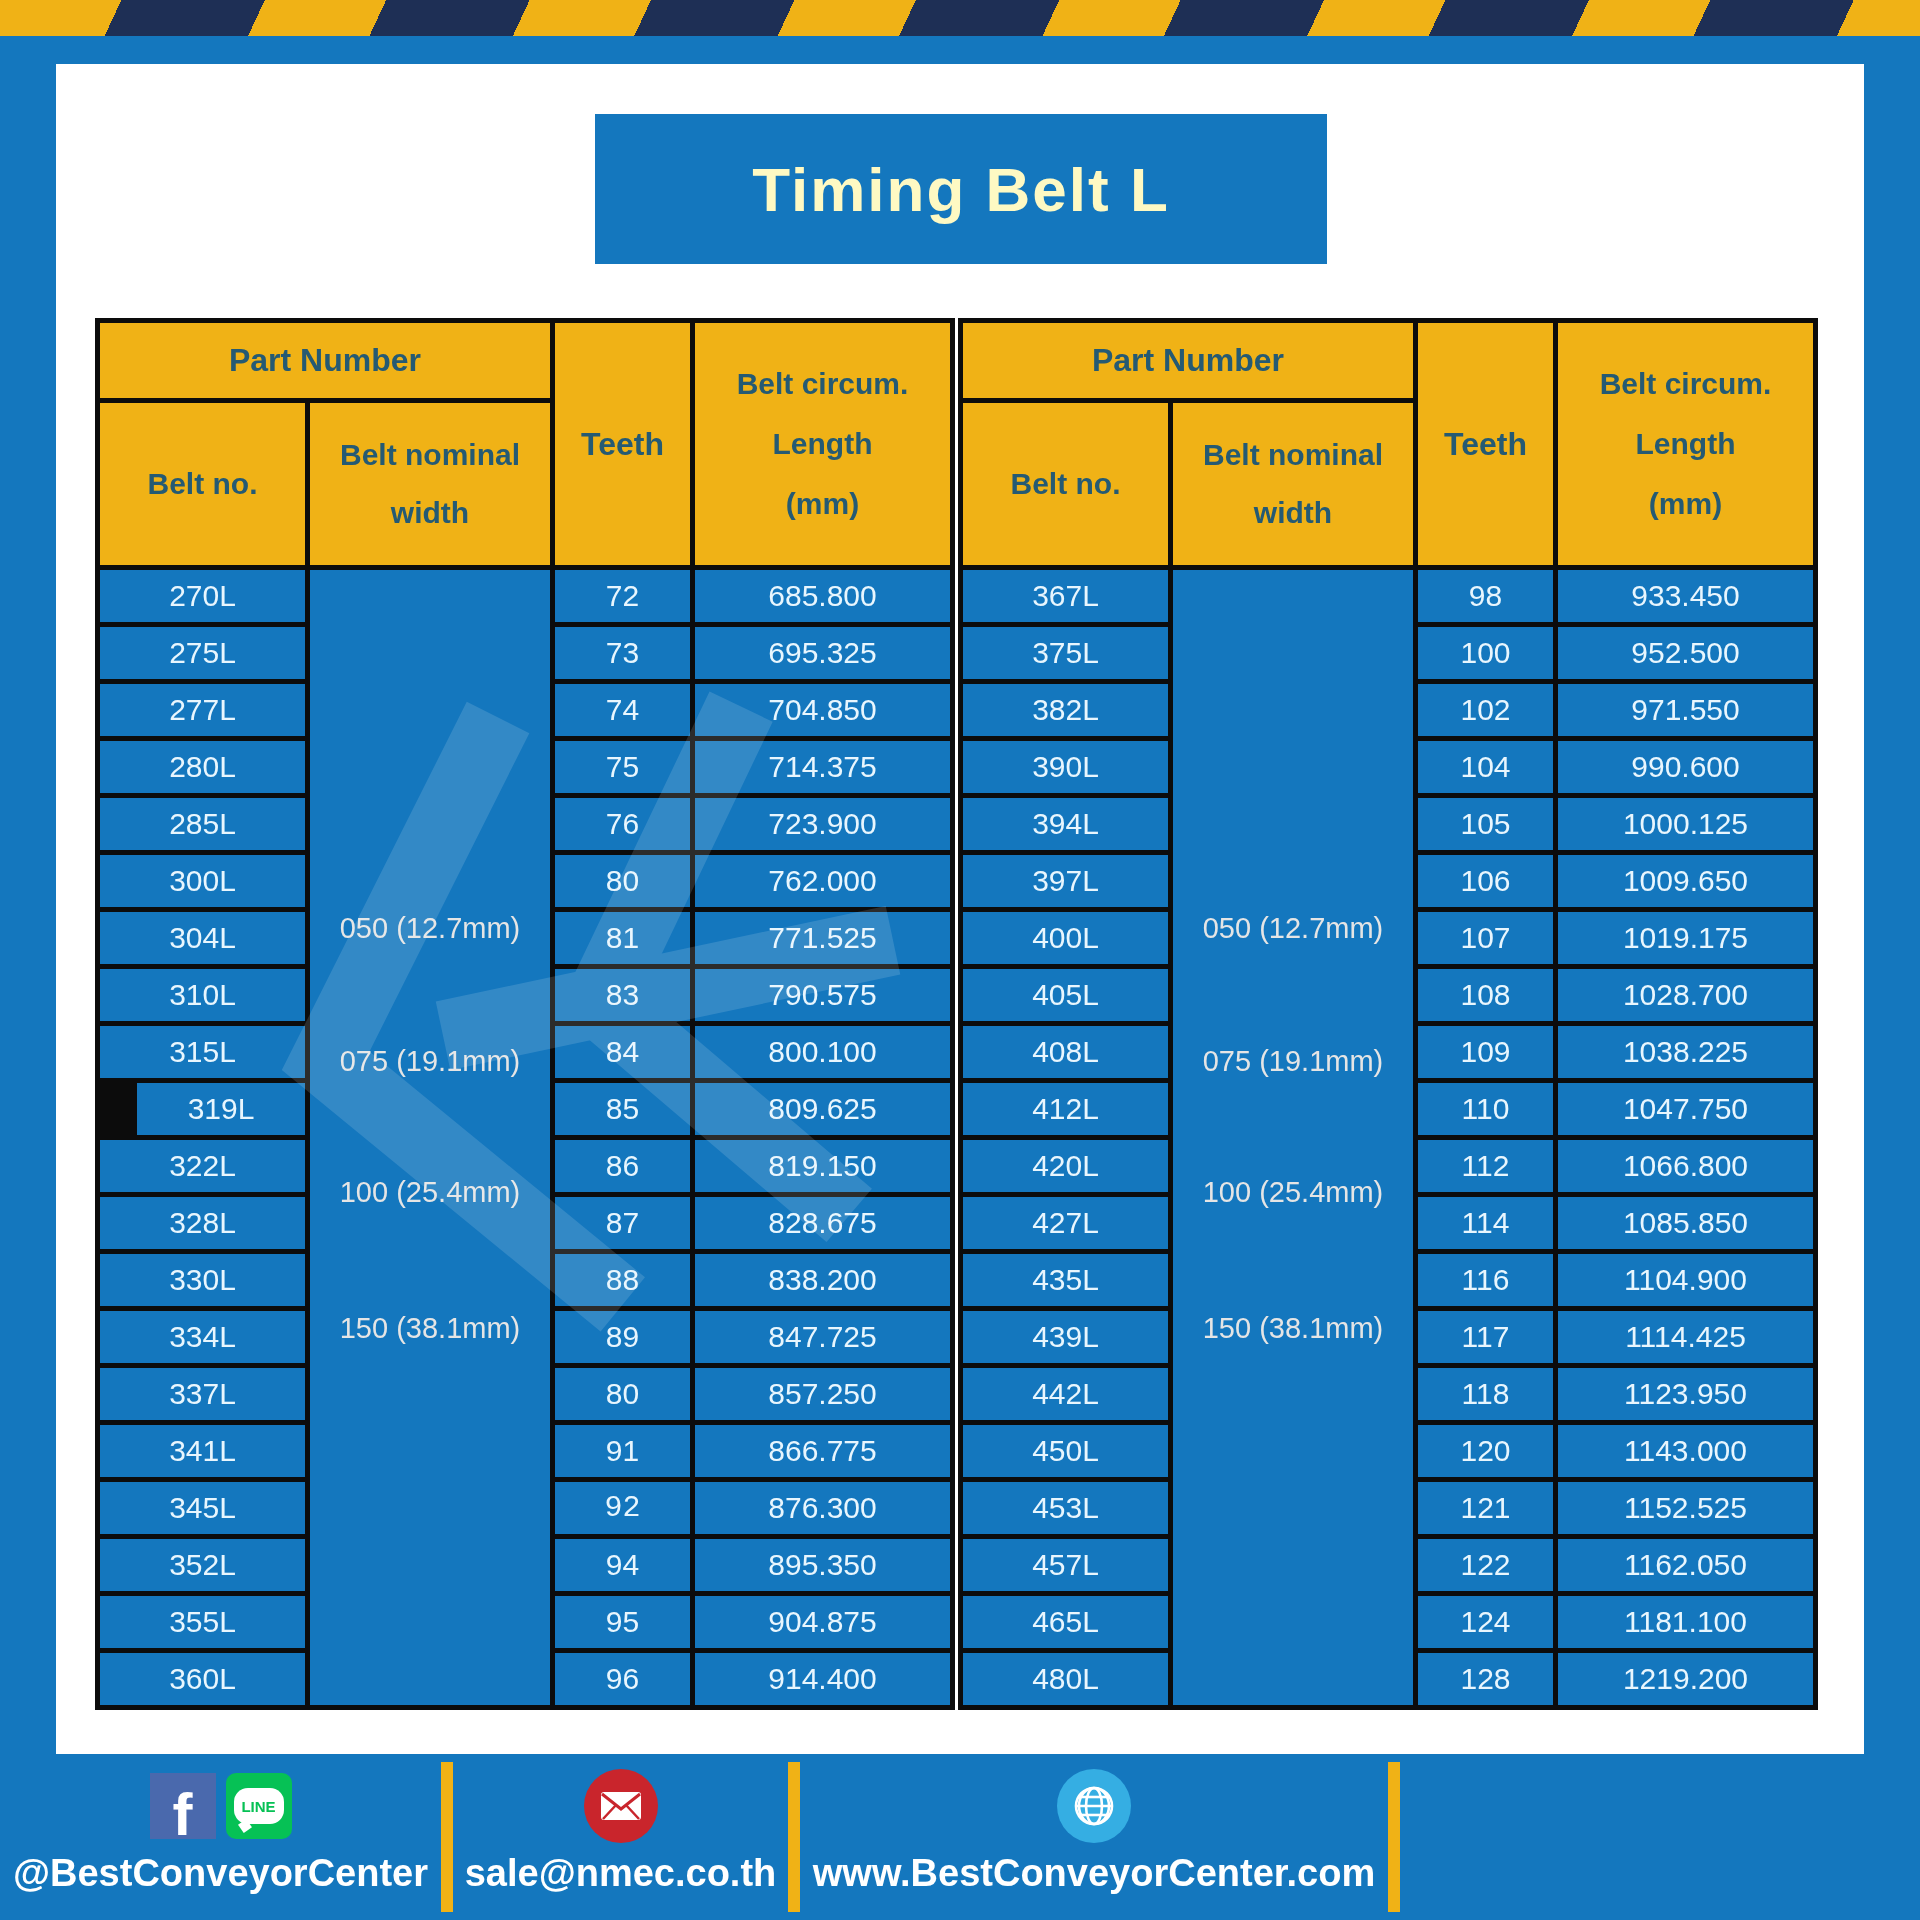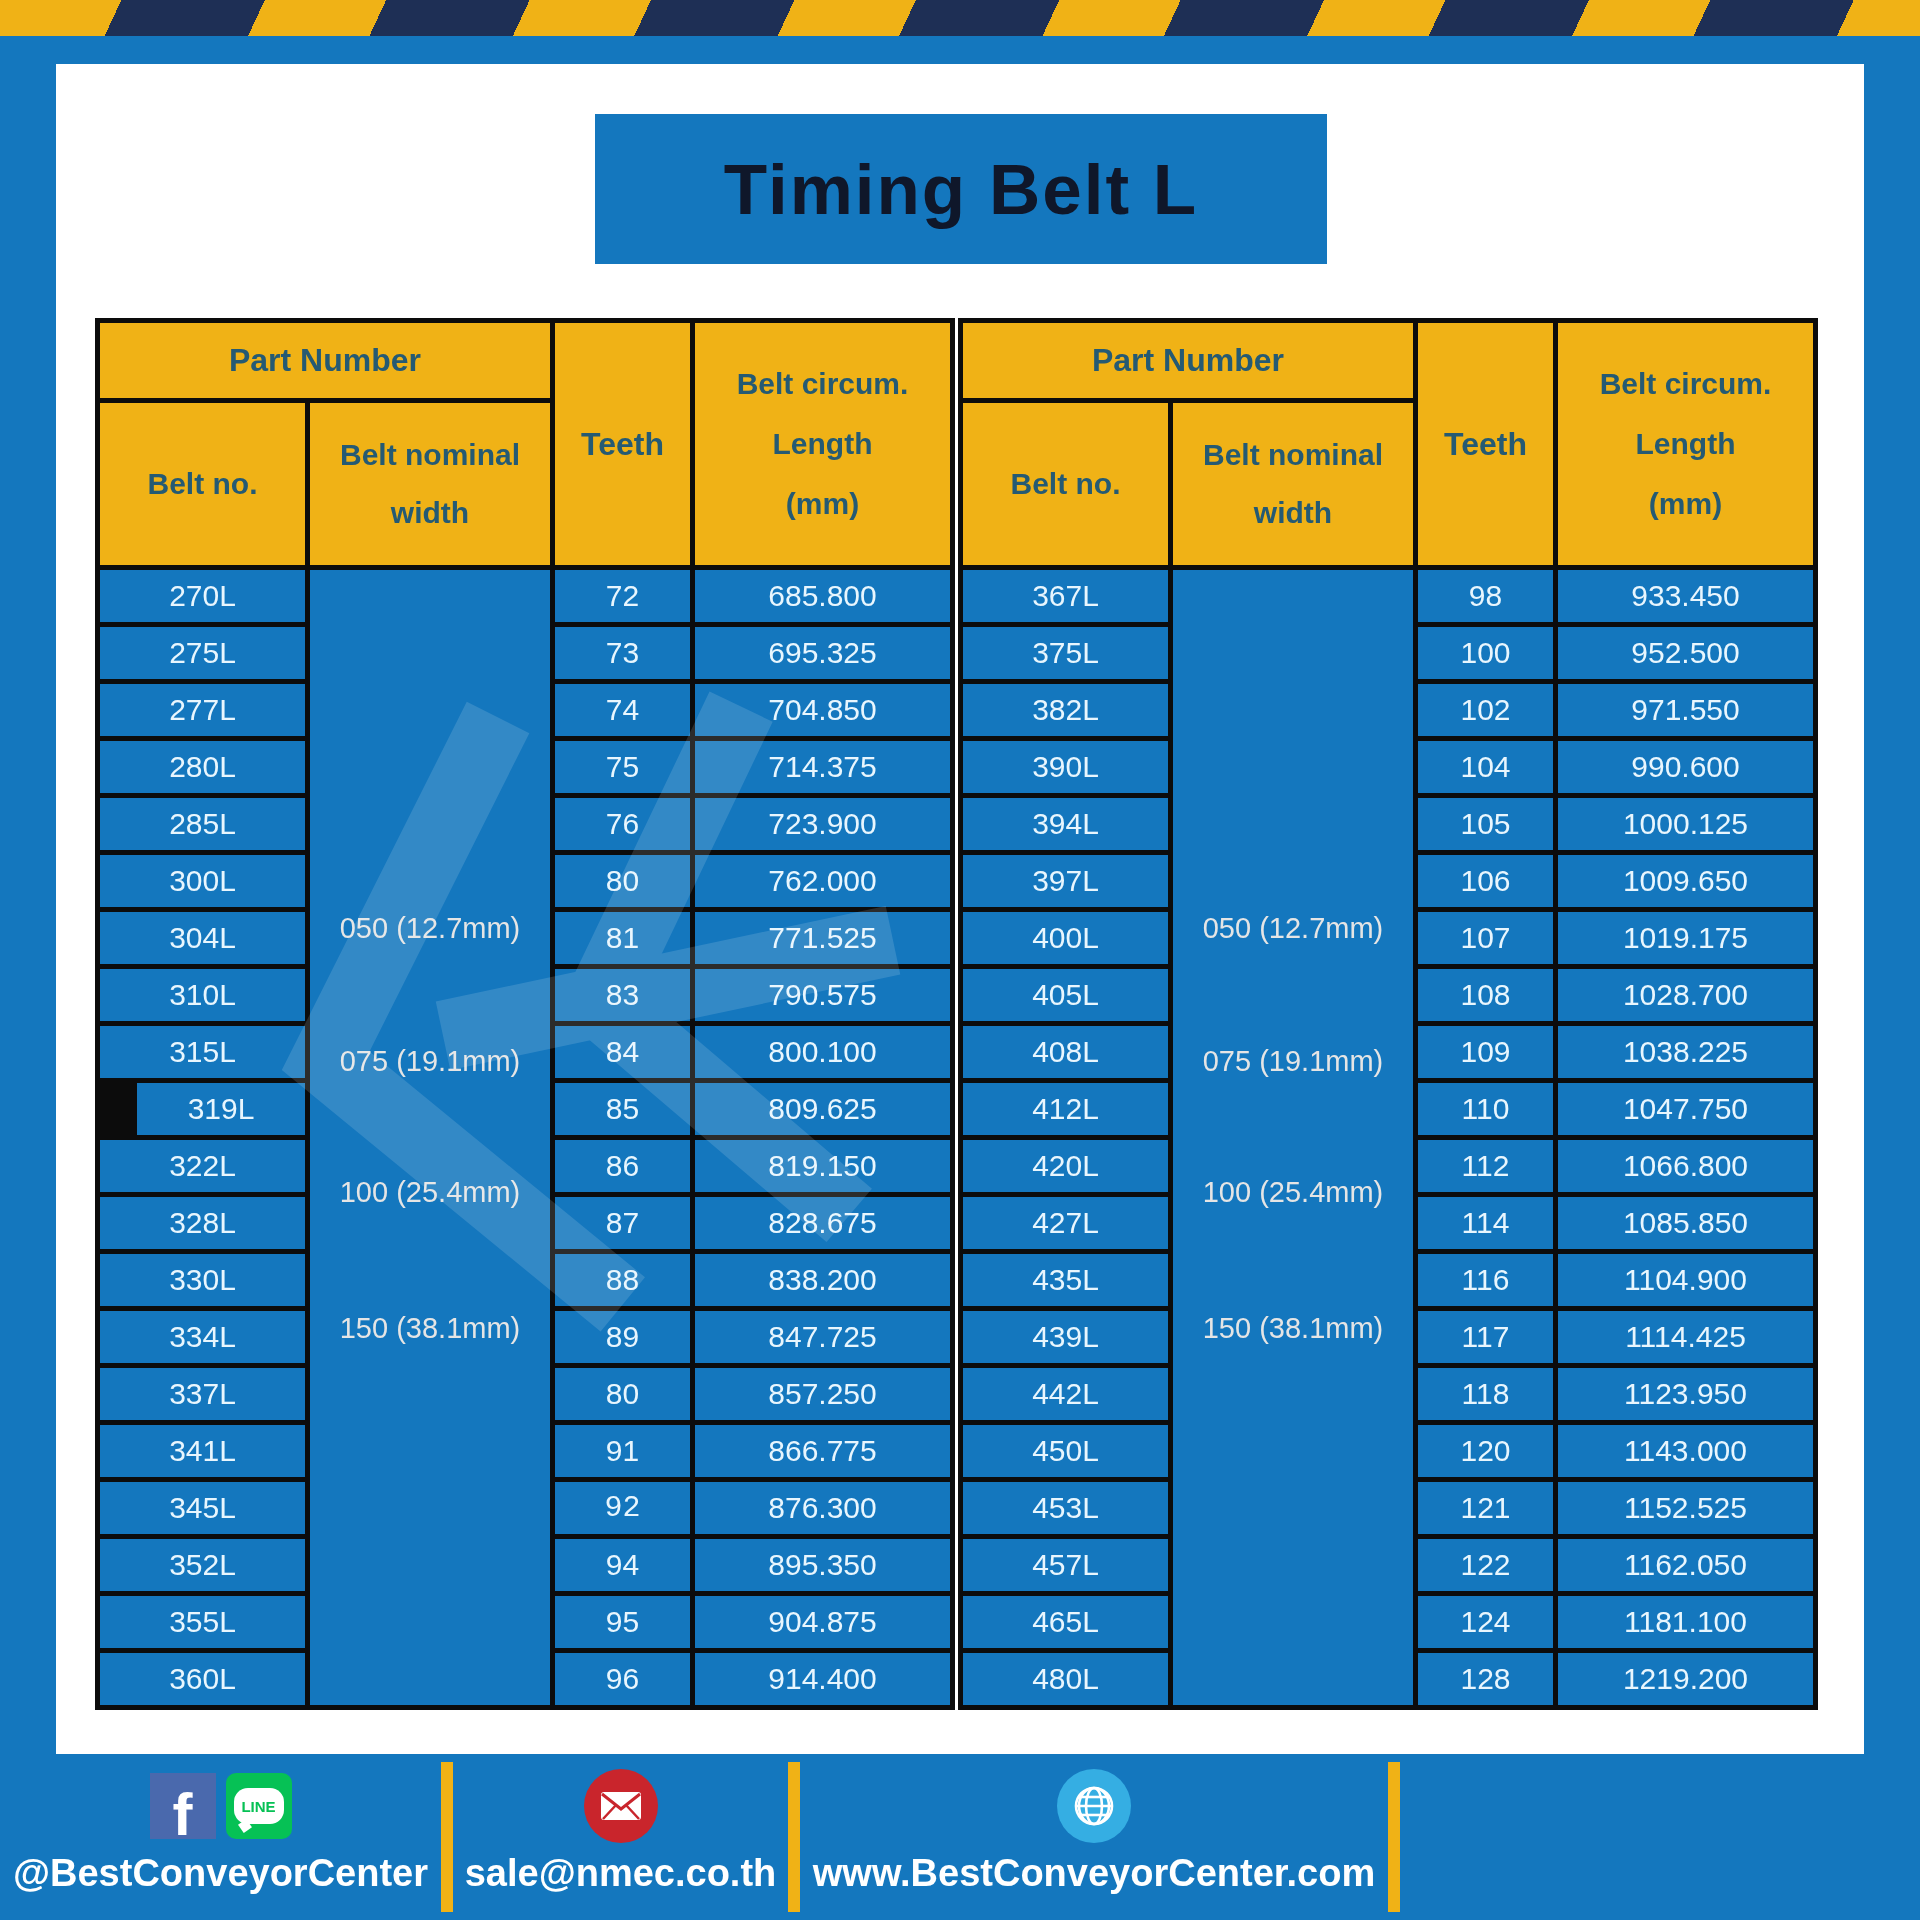--- a/index.html
+++ b/index.html
@@ -12,21 +12,21 @@
     background:repeating-linear-gradient(115deg,#f0b216 0 110px,#1e2f55 110px 240px);
   }
   .panel{
     position:absolute;left:56px;top:64px;width:1808px;height:1690px;background:#ffffff;
   }
   .title-box{
     position:absolute;left:539px;top:50px;width:732px;height:150px;background:#1477be;
     display:flex;align-items:center;justify-content:center;
   }
   .title-box h1{
-    margin:0;font-size:71px;font-weight:bold;color:#0f172a;letter-spacing:2px;
+    margin:0;font-size:62px;font-weight:bold;color:#fef9c3;letter-spacing:2px;
   }
   .tables{position:absolute;left:39px;top:254px;display:flex;gap:3px}
   .belt-table{
     display:grid;
     grid-template-columns:205px 240px 135px 255px;
     grid-template-rows:75px 162px repeat(20,52px);
     gap:5px;background:#0c0c0c;border:5px solid #0c0c0c;
   }
   .cell{display:flex;align-items:center;justify-content:center}
   .h{background:#f0b216;color:#255a73;font-weight:bold}

